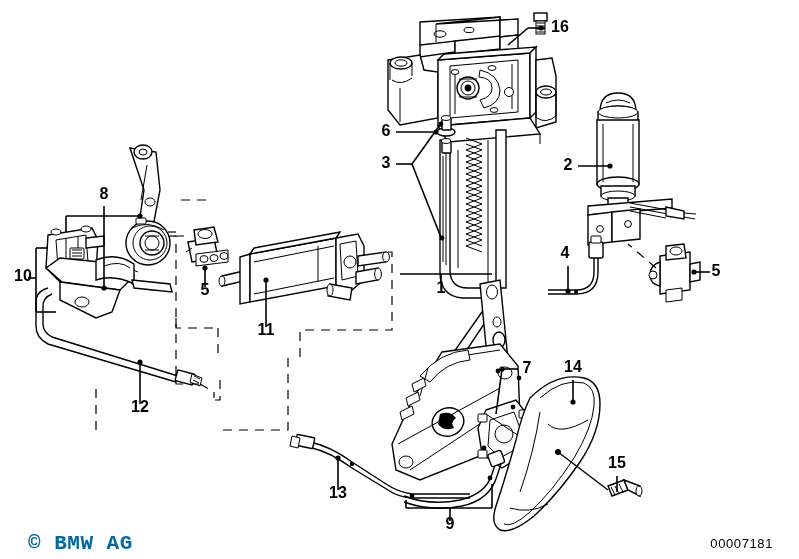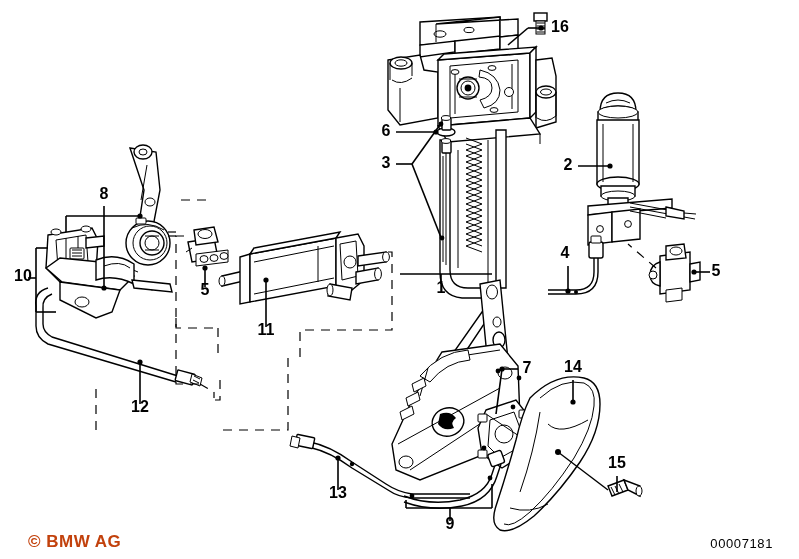--- a/index.html
+++ b/index.html
@@ -21,25 +21,26 @@
     position: absolute;
     left: 0;
     top: 0;
     width: 799px;
     height: 559px;
   }
   .footer-left {
     position: absolute;
     left: 28px;
     top: 532px;
-    font-size: 17px;
+    font-size: 21px;
     font-weight: bold;
     letter-spacing: 0.5px;
-    color: #c2410c;
+    color: #0369a1;
     white-space: nowrap;
+    font-family: Liberation Mono, monospace;
   }
   .footer-right {
     position: absolute;
     right: 26px;
     top: 536px;
     font-size: 13px;
     color: #000;
     letter-spacing: 0.6px;
     white-space: nowrap;
   }

